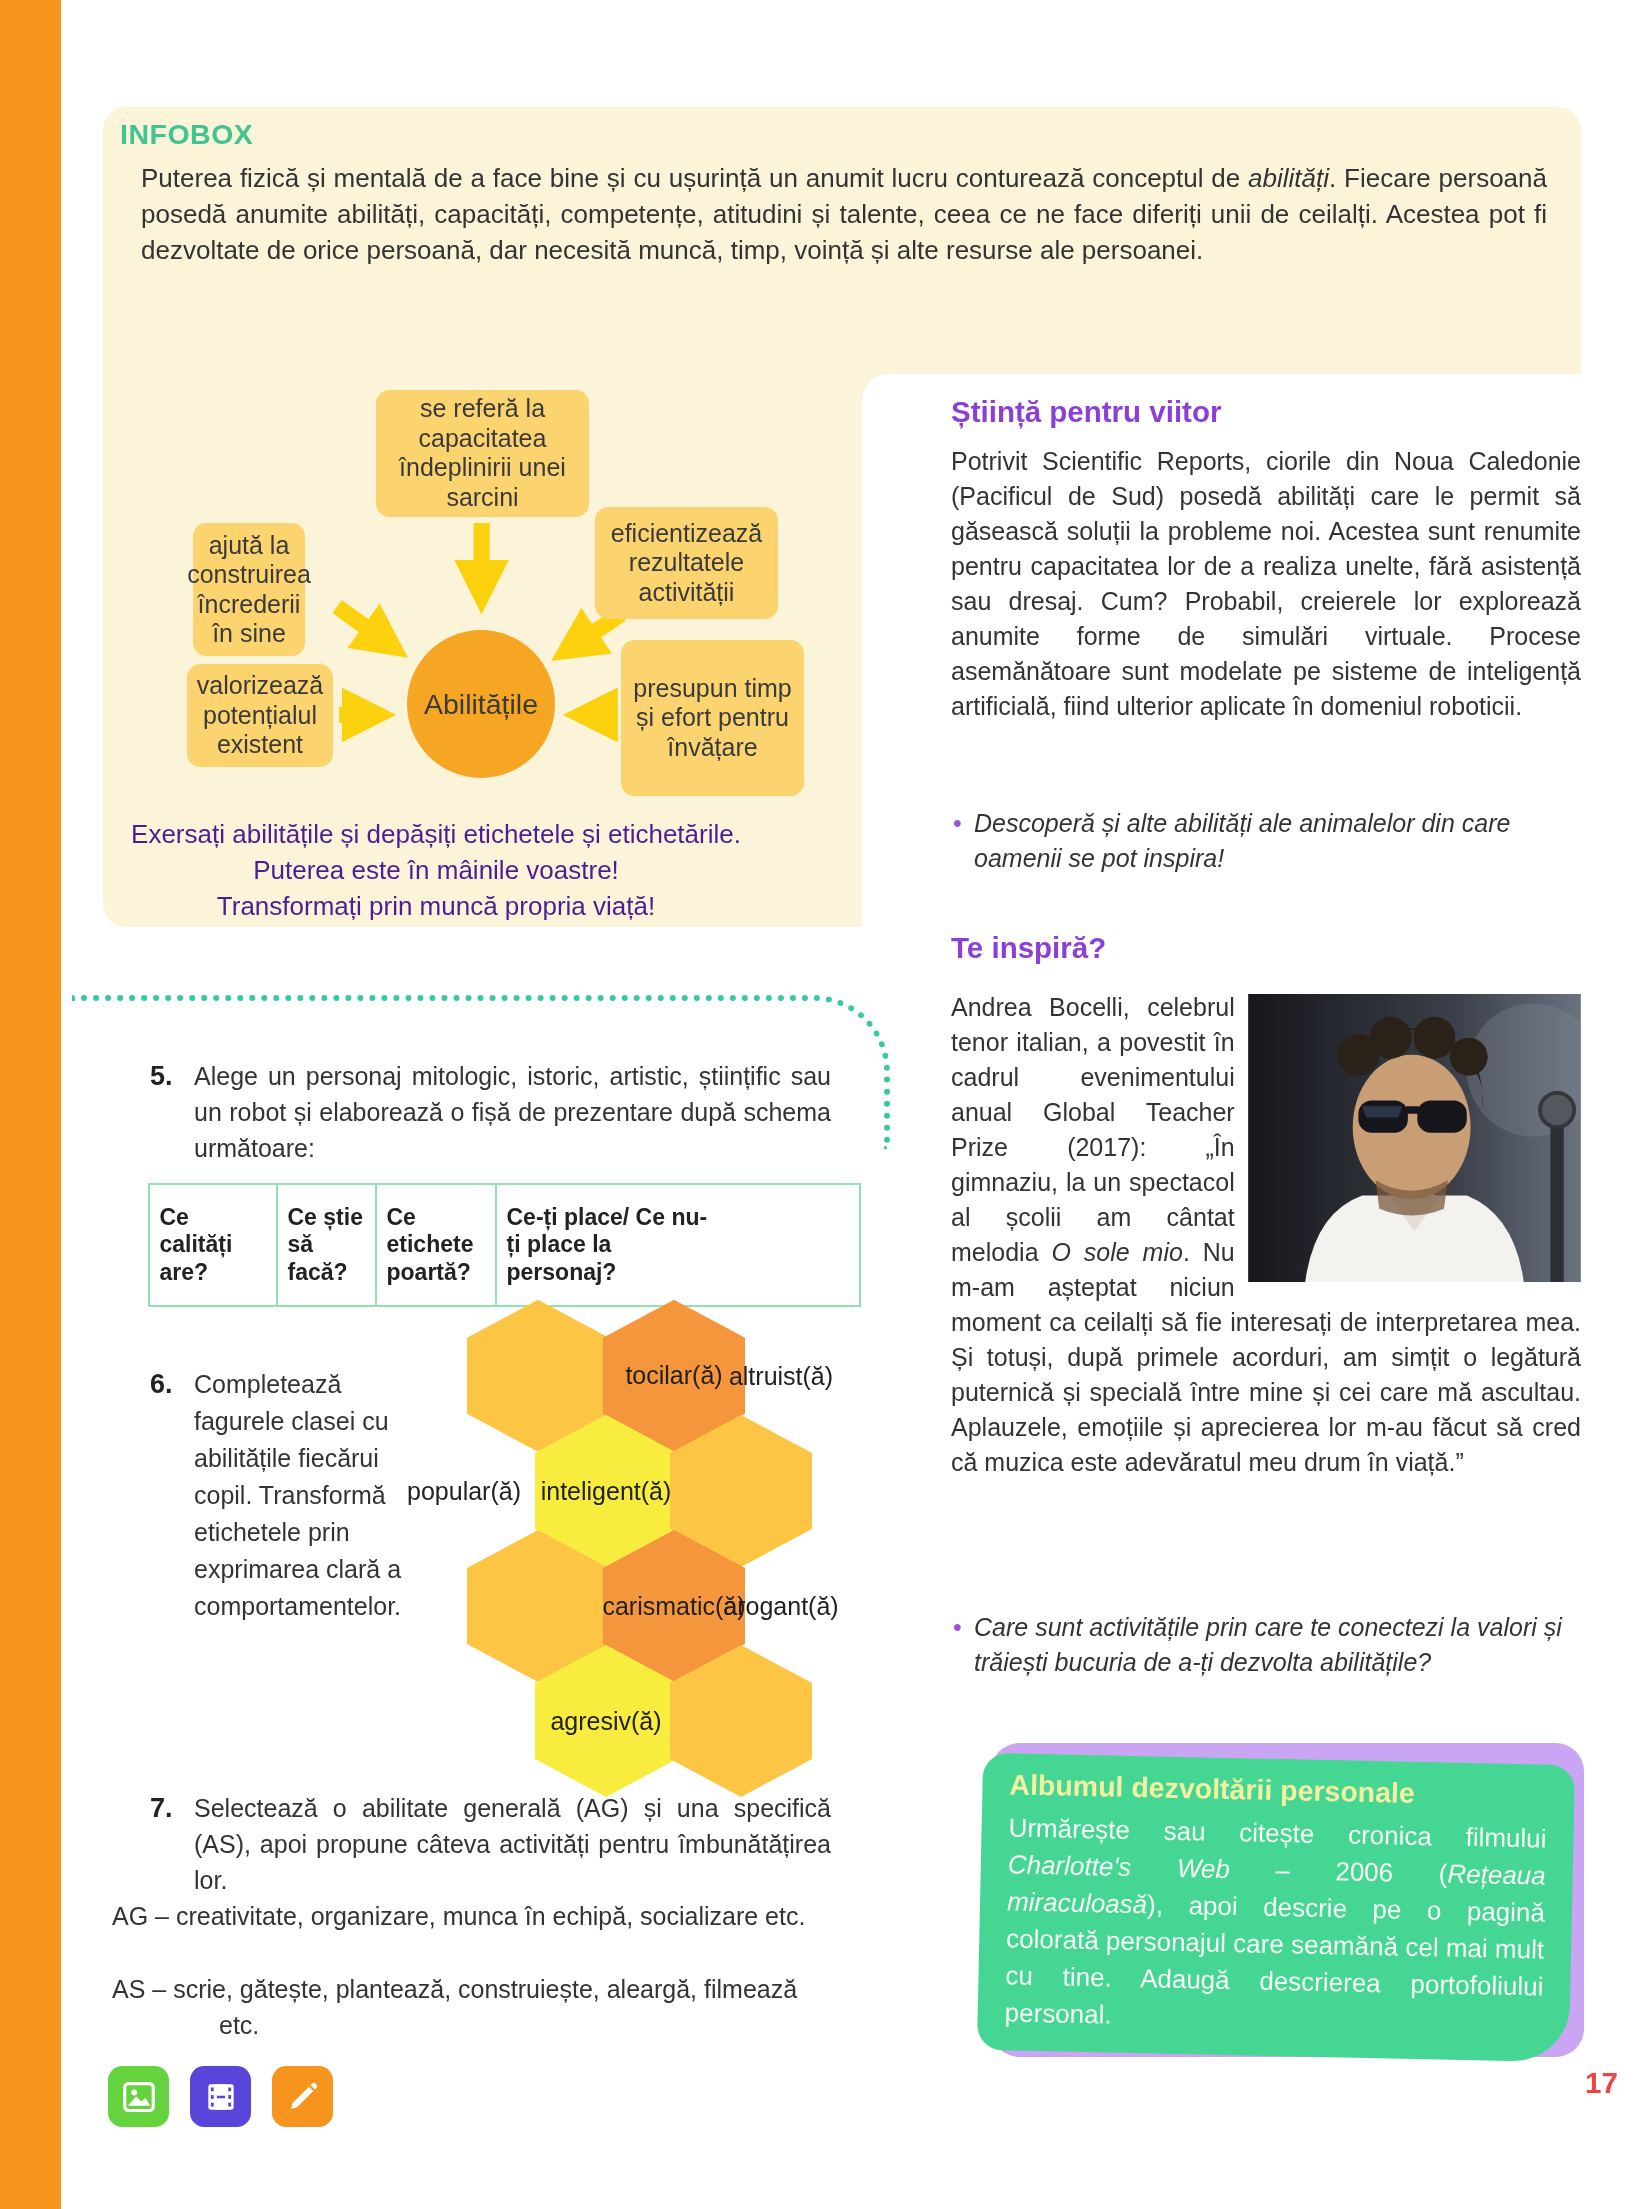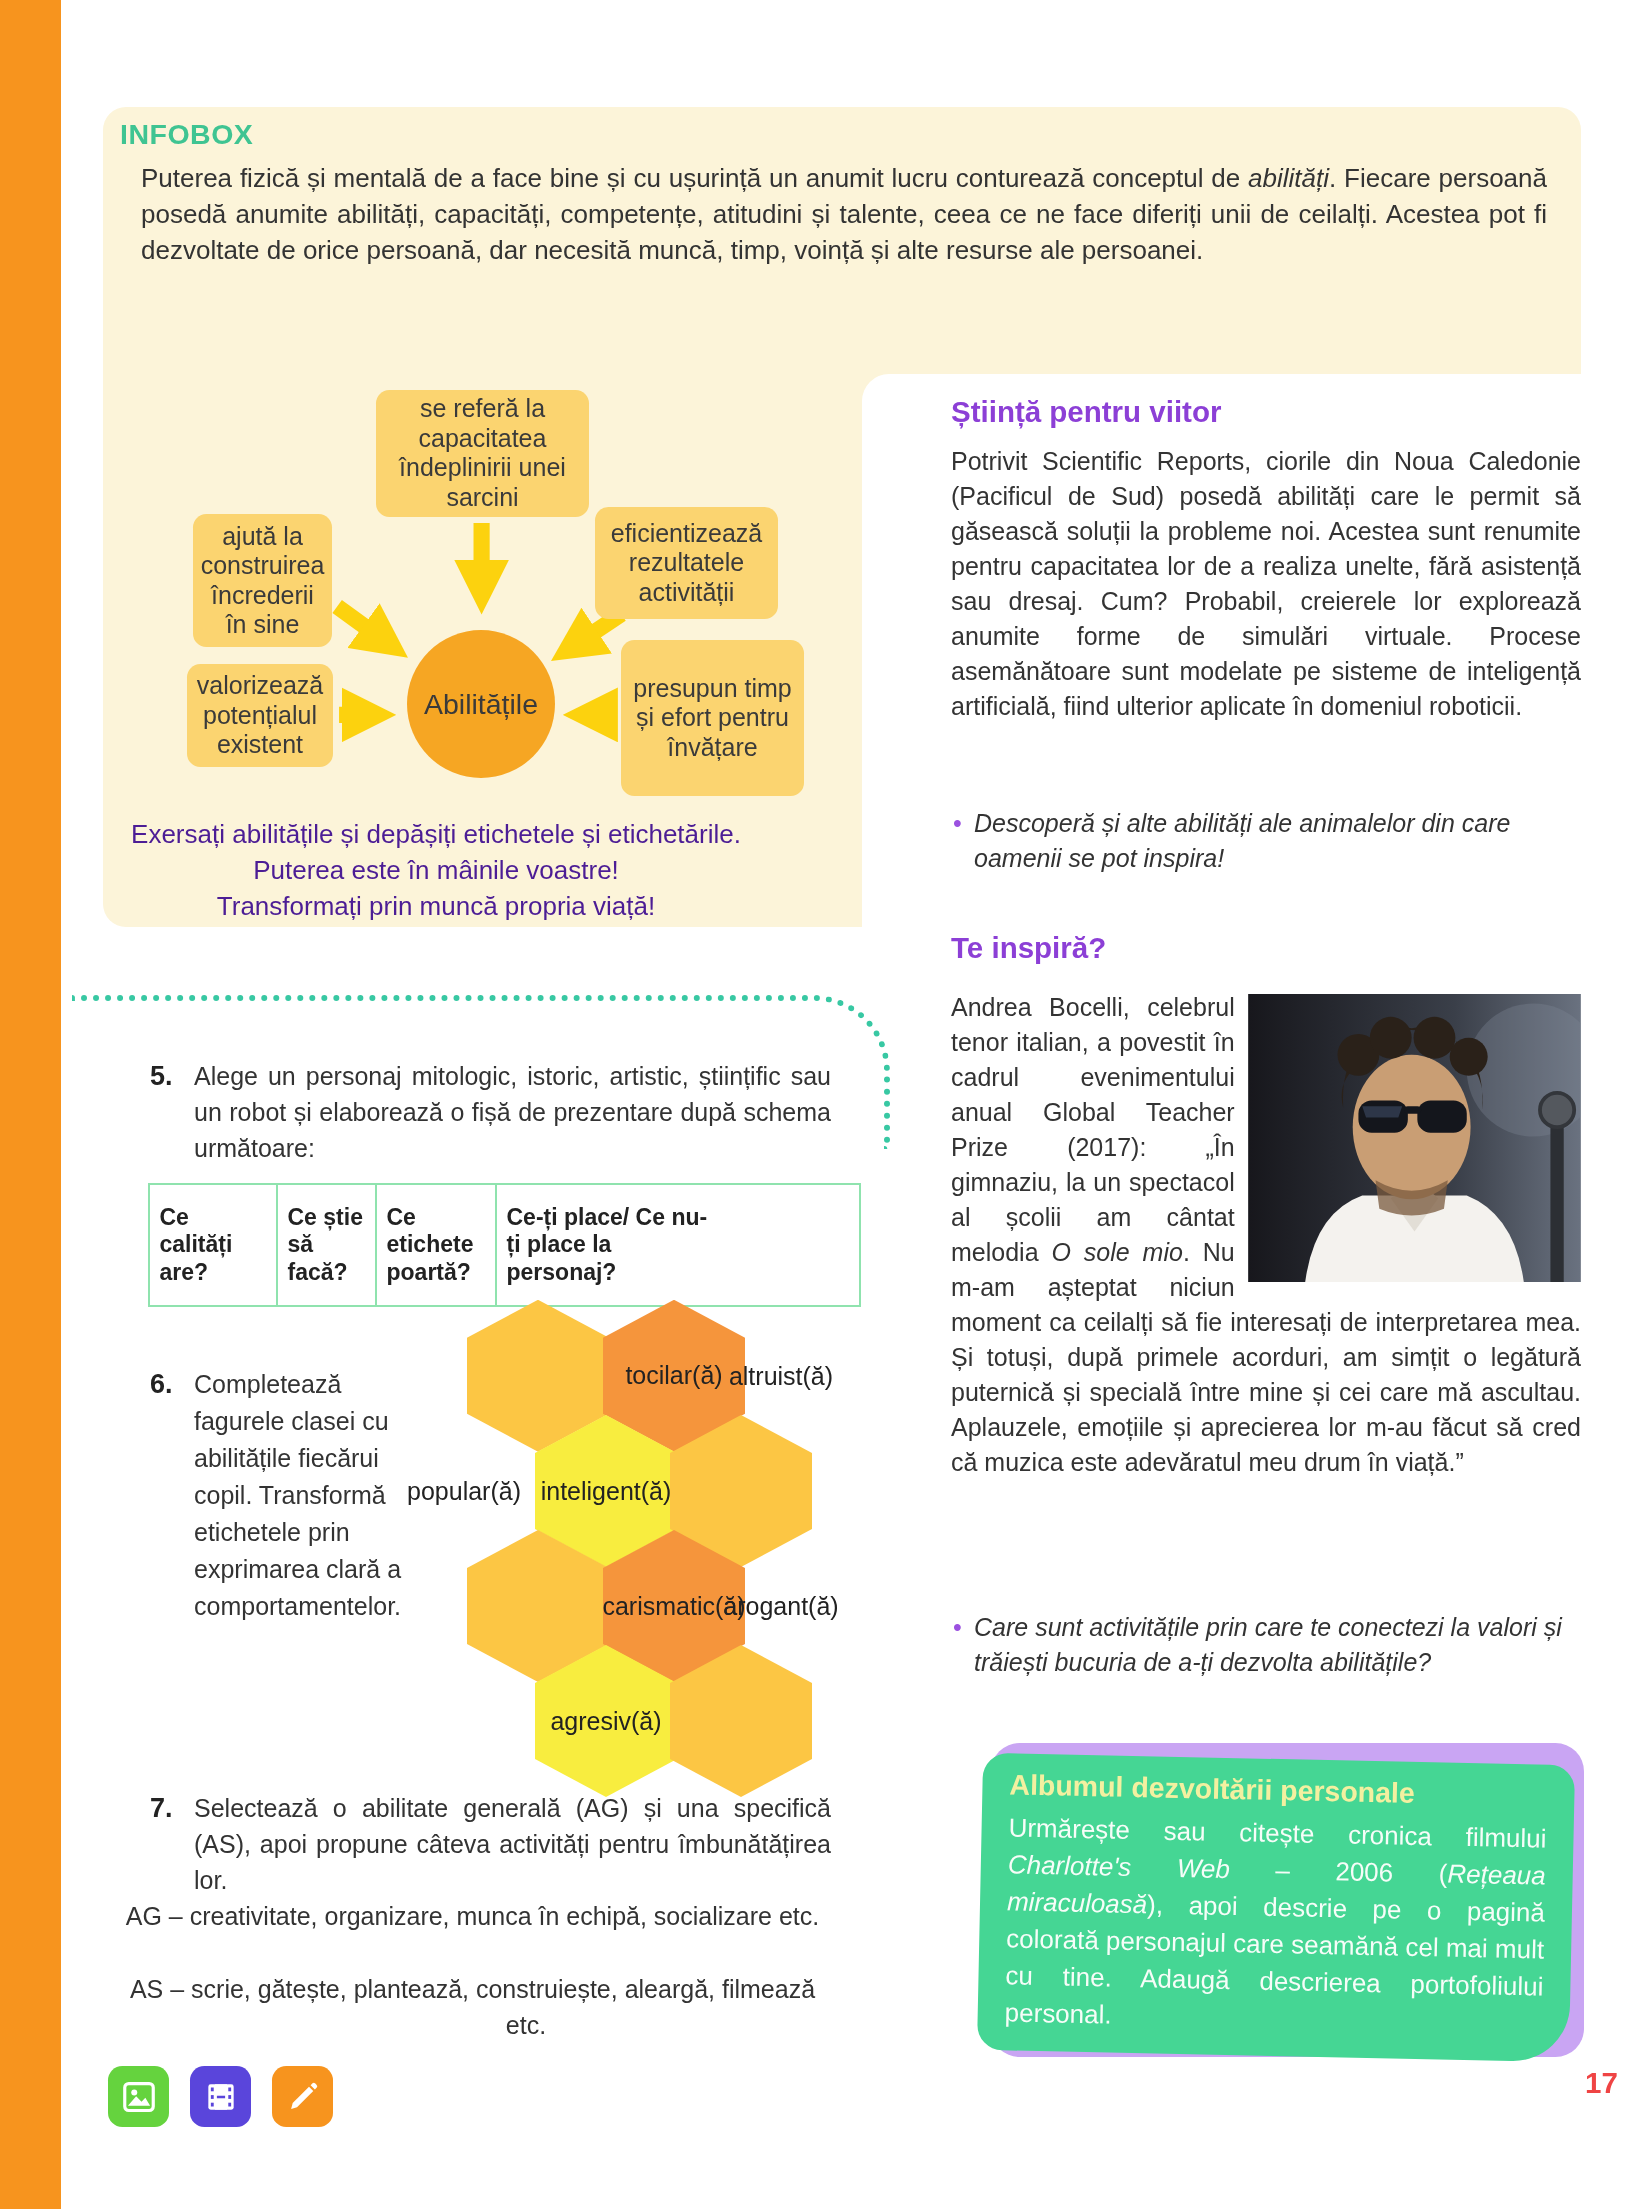--- a/index.html
+++ b/index.html
@@ -18,21 +18,21 @@
                   font-size:26px; line-height:36px; text-align:justify; color:#333; }
   .infobox-footer { position:absolute; left:19px; top:709px; width:628px; text-align:center;
                     font-size:26px; line-height:36px; color:#4c1d95; }
 
   
   .diagram { position:absolute; left:0; top:281px; width:818px; height:439px; }
   .dg-box { position:absolute; background:#FBD470; border-radius:13.3px; display:flex;
             align-items:center; justify-content:center; text-align:center;
             font-size:25px; line-height:29.5px; color:#3a3a3a; padding:5.7px 9.5px; }
   .dg-top  { left:273px; top:1.9px;  width:213px; height:127px; }
-  .dg-lt   { left:90px;  top:126px; width:139px; height:133px; }
+  .dg-lt   { left:90px;  top:135px; width:112px; height:133px; }
   .dg-rt   { left:492px; top:119px; width:183px; height:112px; }
   .dg-lb   { left:84px;  top:276px; width:146px; height:103px; }
   .dg-rb   { left:518px; top:252px; width:183px; height:156px; }
   .dg-circle { position:absolute; left:304px; top:242px; width:148px; height:148px;
                background:#F6A623; border-radius:50%; display:flex; align-items:center;
                justify-content:center; font-size:28.5px; color:#3a3a3a; }
   .dg-arrows { position:absolute; left:0; top:0; }
 
   
   .white-cover { position:absolute; left:862px; top:374px; width:751px; height:561px;
@@ -84,21 +84,21 @@
   .hex { position:absolute; width:142px; height:152px;
          clip-path:polygon(50% 0%, 100% 25%, 100% 75%, 50% 100%, 0% 75%, 0% 25%);
          display:flex; align-items:center; justify-content:center; }
   .hex span, .hex-label { font-size:25px; color:#222; white-space:nowrap; }
   .hex-gold   { background:#FCC644; }
   .hex-orange { background:#F5953C; }
   .hex-yellow { background:#F8ED3F; }
   .hex-label { position:absolute; transform:translate(-50%,-50%); }
 
   .ag-as { position:absolute; left:112px; width:721px; font-size:25px; line-height:36px;
-           color:#333; padding-left:107px; text-indent:-107px;text-align:center; }
+           color:#333; padding-left:107px; text-indent:-107px; }
   .ag { top:1898px; } .as { top:1971px; }
 
   
   .footer-icons { position:absolute; left:108px; top:2066px; display:flex; gap:21px; }
   .f-icon { width:61px; height:61px; border-radius:14.3px; display:flex; align-items:center; justify-content:center; }
   .f-green  { background:#65D33E; }
   .f-purple { background:#5A45DB; }
   .f-orange { background:#F7941E; }
   .page-num { position:absolute; left:1585px; top:2066px; font-size:29.5px; font-weight:bold; color:#ef4444; }
   i { font-style:italic; }

